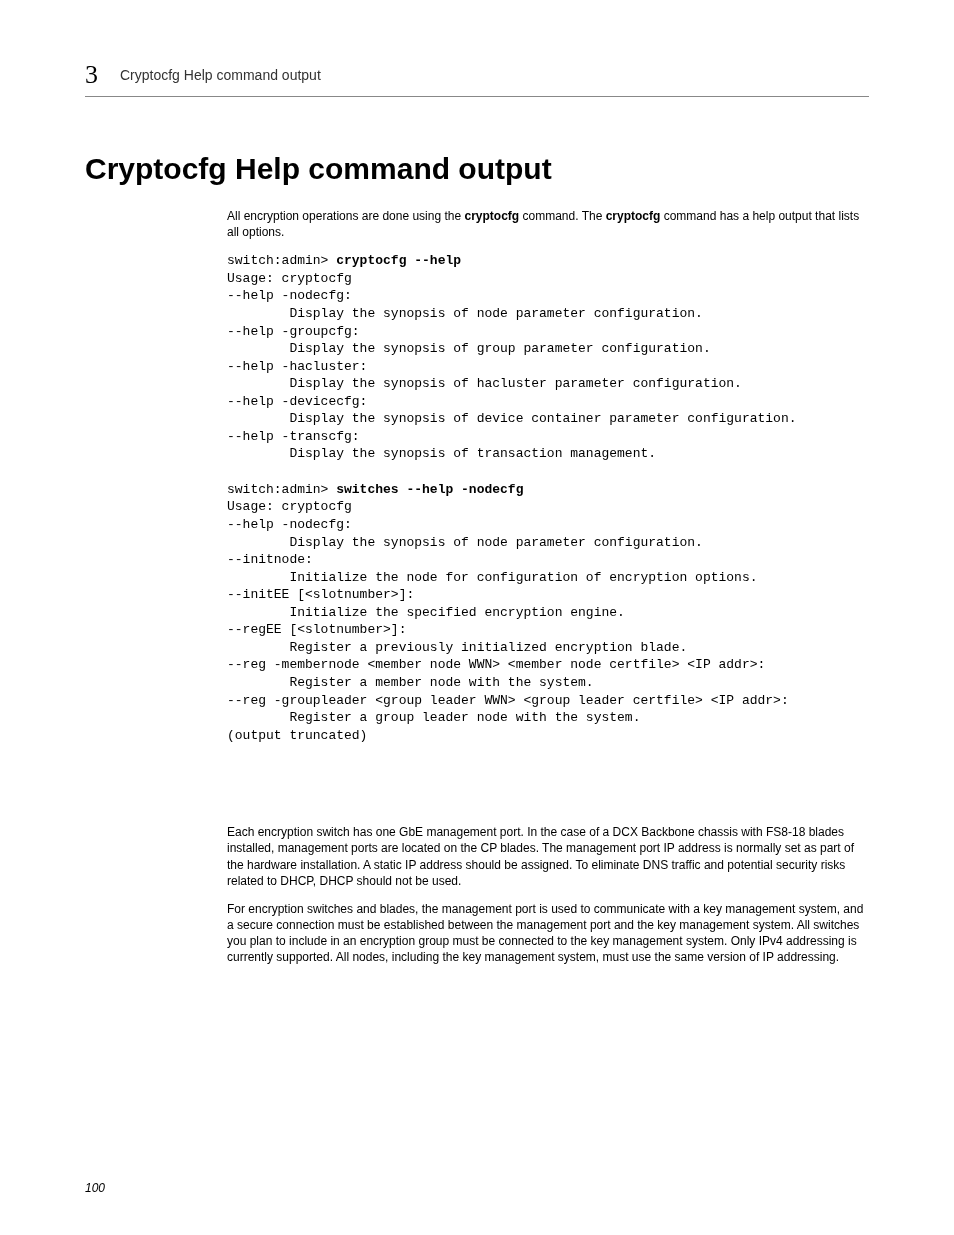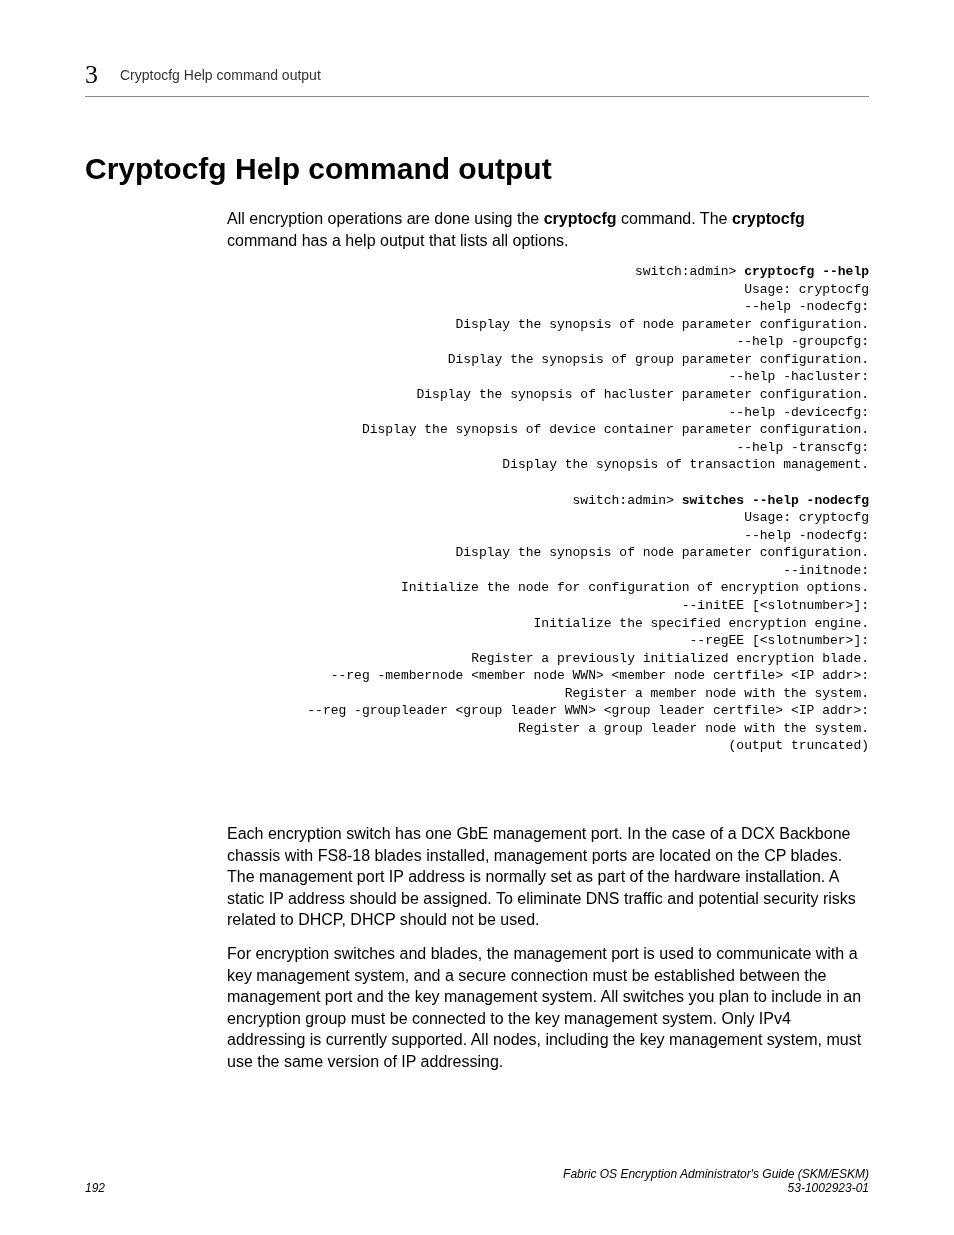--- a/index.html
+++ b/index.html
@@ -38,32 +38,31 @@
     font-stretch: condensed;
     font-weight: 600;
     font-size: 30px;
     margin: 0 0 22px 0;
     letter-spacing: 0px;
   }
   .body-block {
     margin-left: 142px;
   }
   .body-text {
-    font-size: 16px;
+    font-size: 12px;
     line-height: 1.35;
-    margin: 0 0 12px 0;
+    margin: 12px 0 12px 0;
   }
   .bold-inline { font-weight: bold; }
   pre.code {
     font-family: 'Courier New', Courier, monospace;
     font-size: 13px;
     line-height: 1.35;
     white-space: pre;
     margin: 0 0 18px 0;
-    text-align: right;
   }
   pre.code b { font-weight: bold; }
   .section-spacer {
     height: 50px;
   }
   .footer {
     position: absolute;
     bottom: 40px;
     left: 85px;
     right: 85px;
@@ -126,20 +125,16 @@
 
   <div class="section-spacer"></div>
 
 
   <div class="body-block">
     <p class="body-text">Each encryption switch has one GbE management port. In the case of a DCX Backbone chassis with FS8-18 blades installed, management ports are located on the CP blades. The management port IP address is normally set as part of the hardware installation. A static IP address should be assigned. To eliminate DNS traffic and potential security risks related to DHCP, DHCP should not be used.</p>
     <p class="body-text">For encryption switches and blades, the management port is used to communicate with a key management system, and a secure connection must be established between the management port and the key management system. All switches you plan to include in an encryption group must be connected to the key management system. Only IPv4 addressing is currently supported. All nodes, including the key management system, must use the same version of IP addressing.</p>
   </div>
 
   <div class="footer">
-    <div>192</div>
-    <div class="footer-right">
-      <div>Fabric OS Encryption Administrator's Guide (SKM/ESKM)</div>
-      <div>53-1002923-01</div>
-    </div>
+    <div>100</div>
   </div>
 
 </div>
 
 </body></html>

